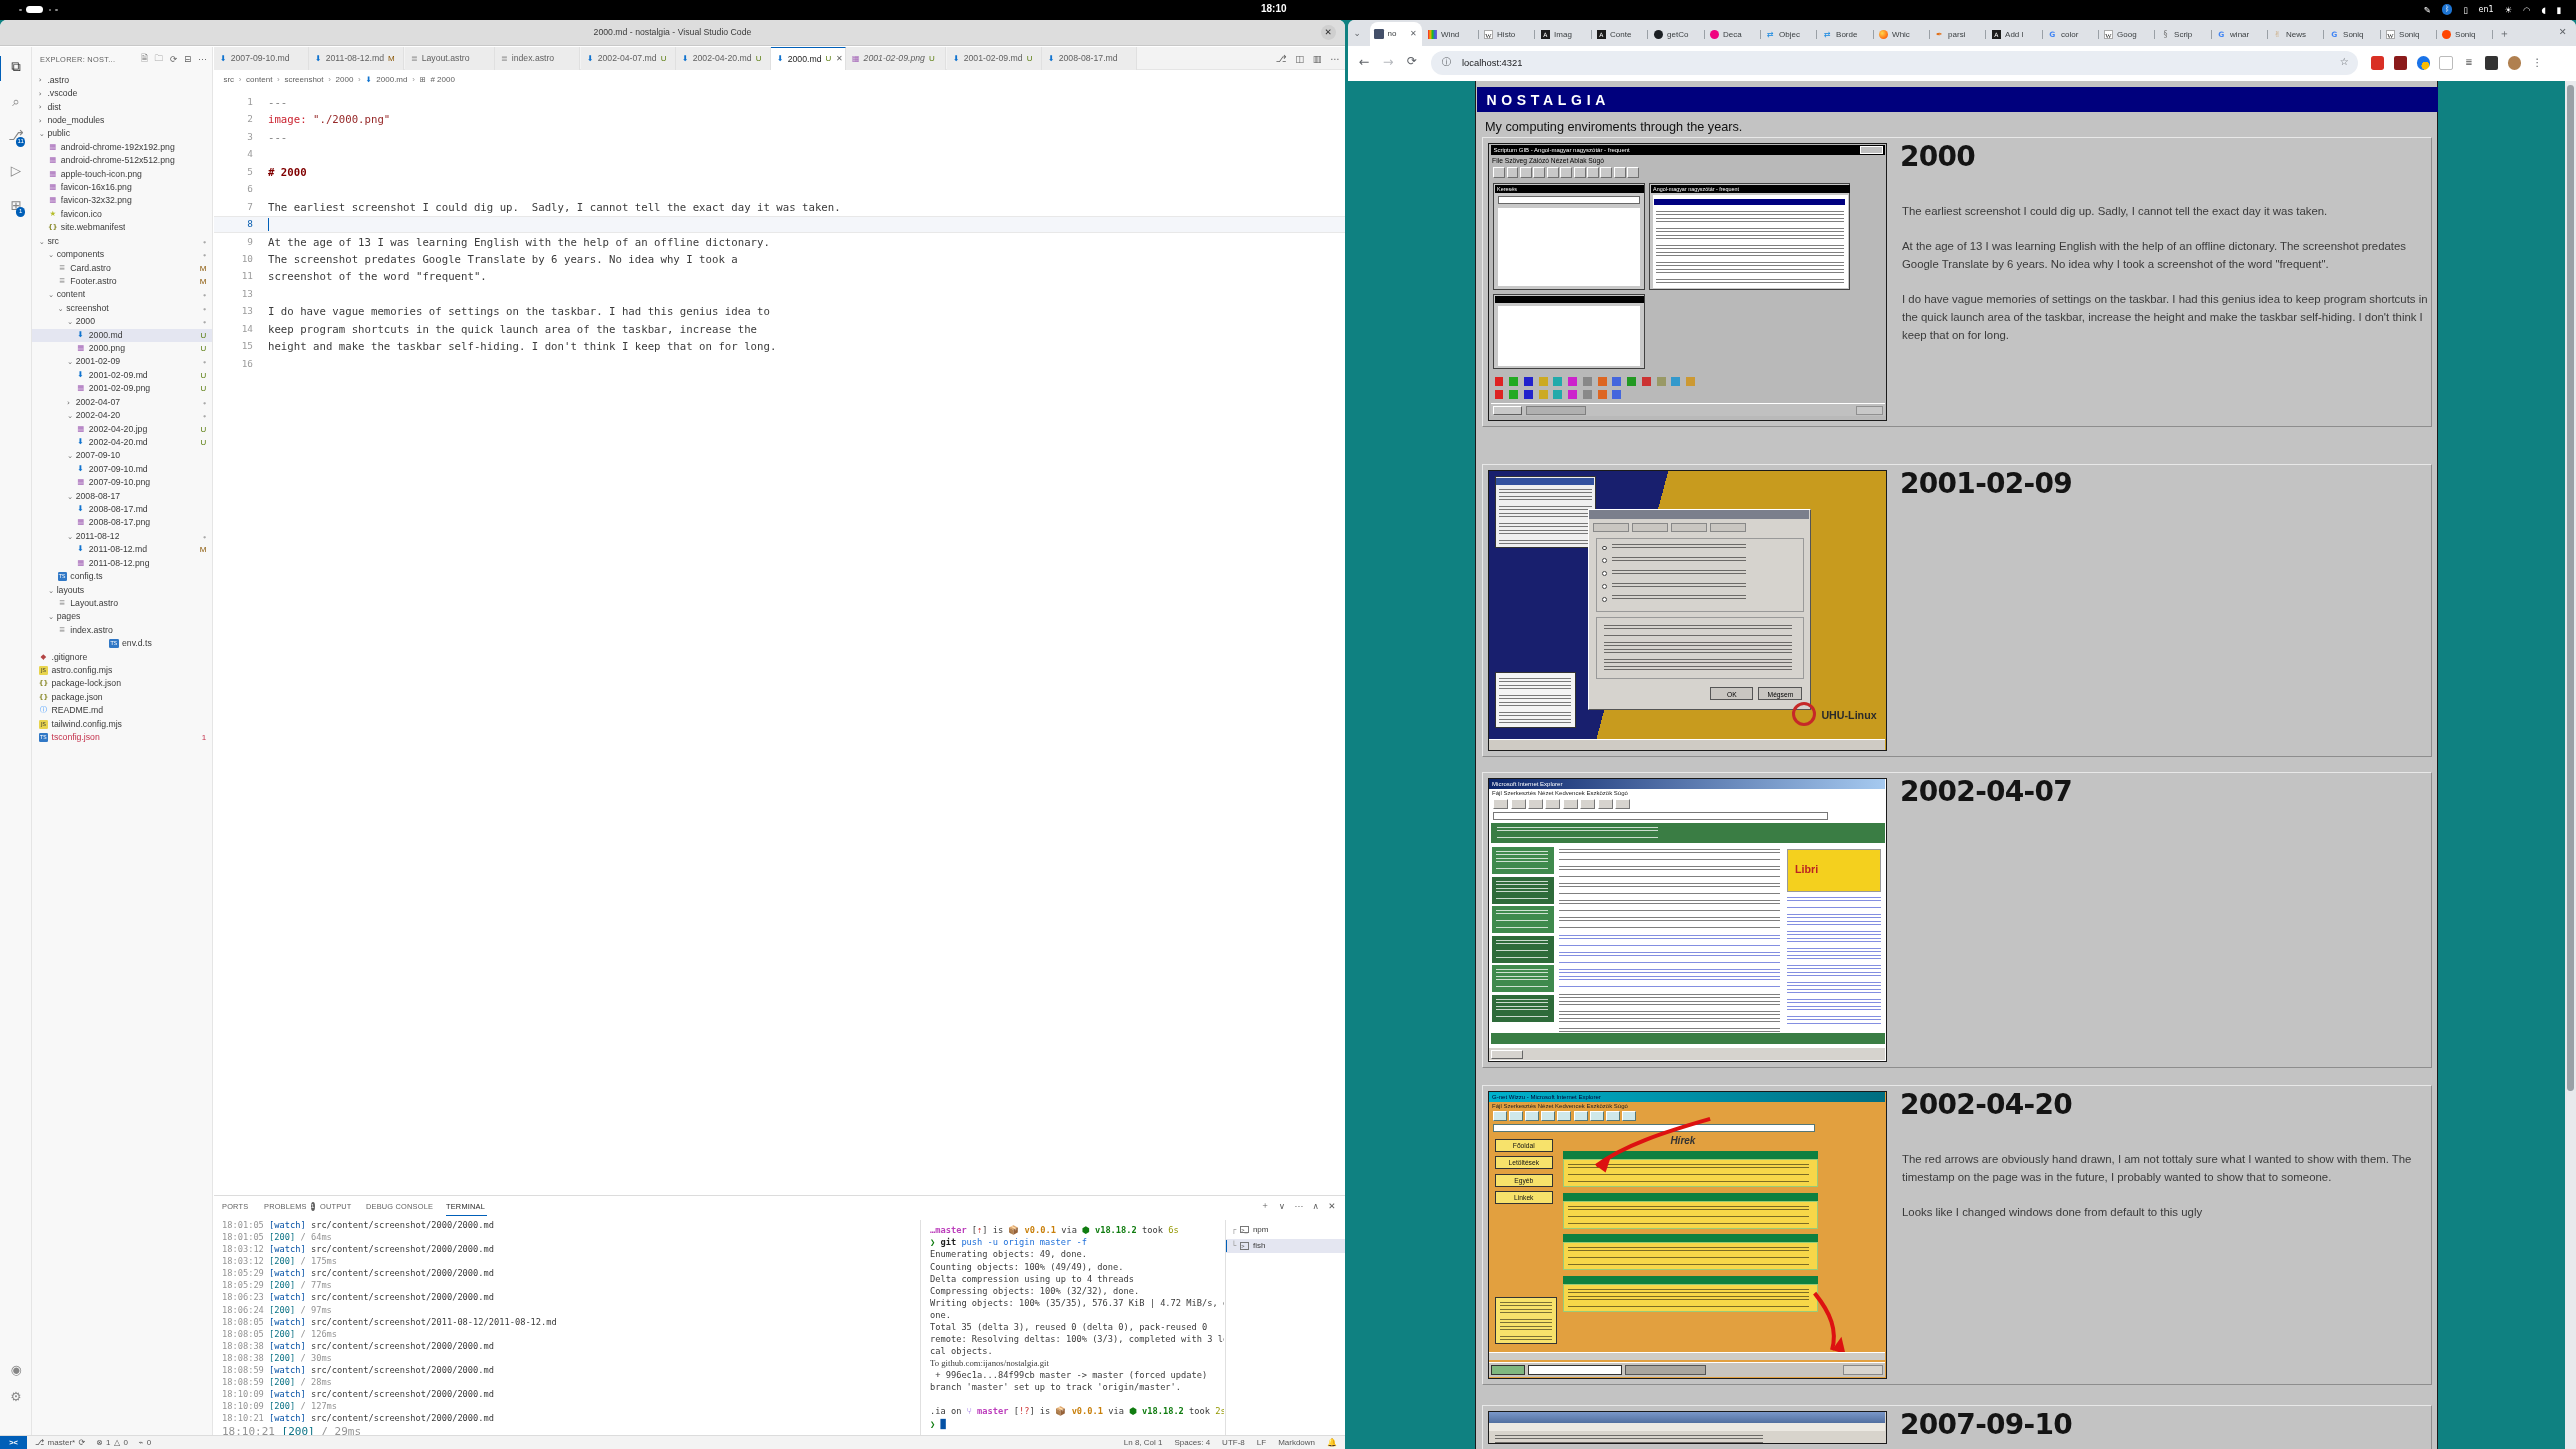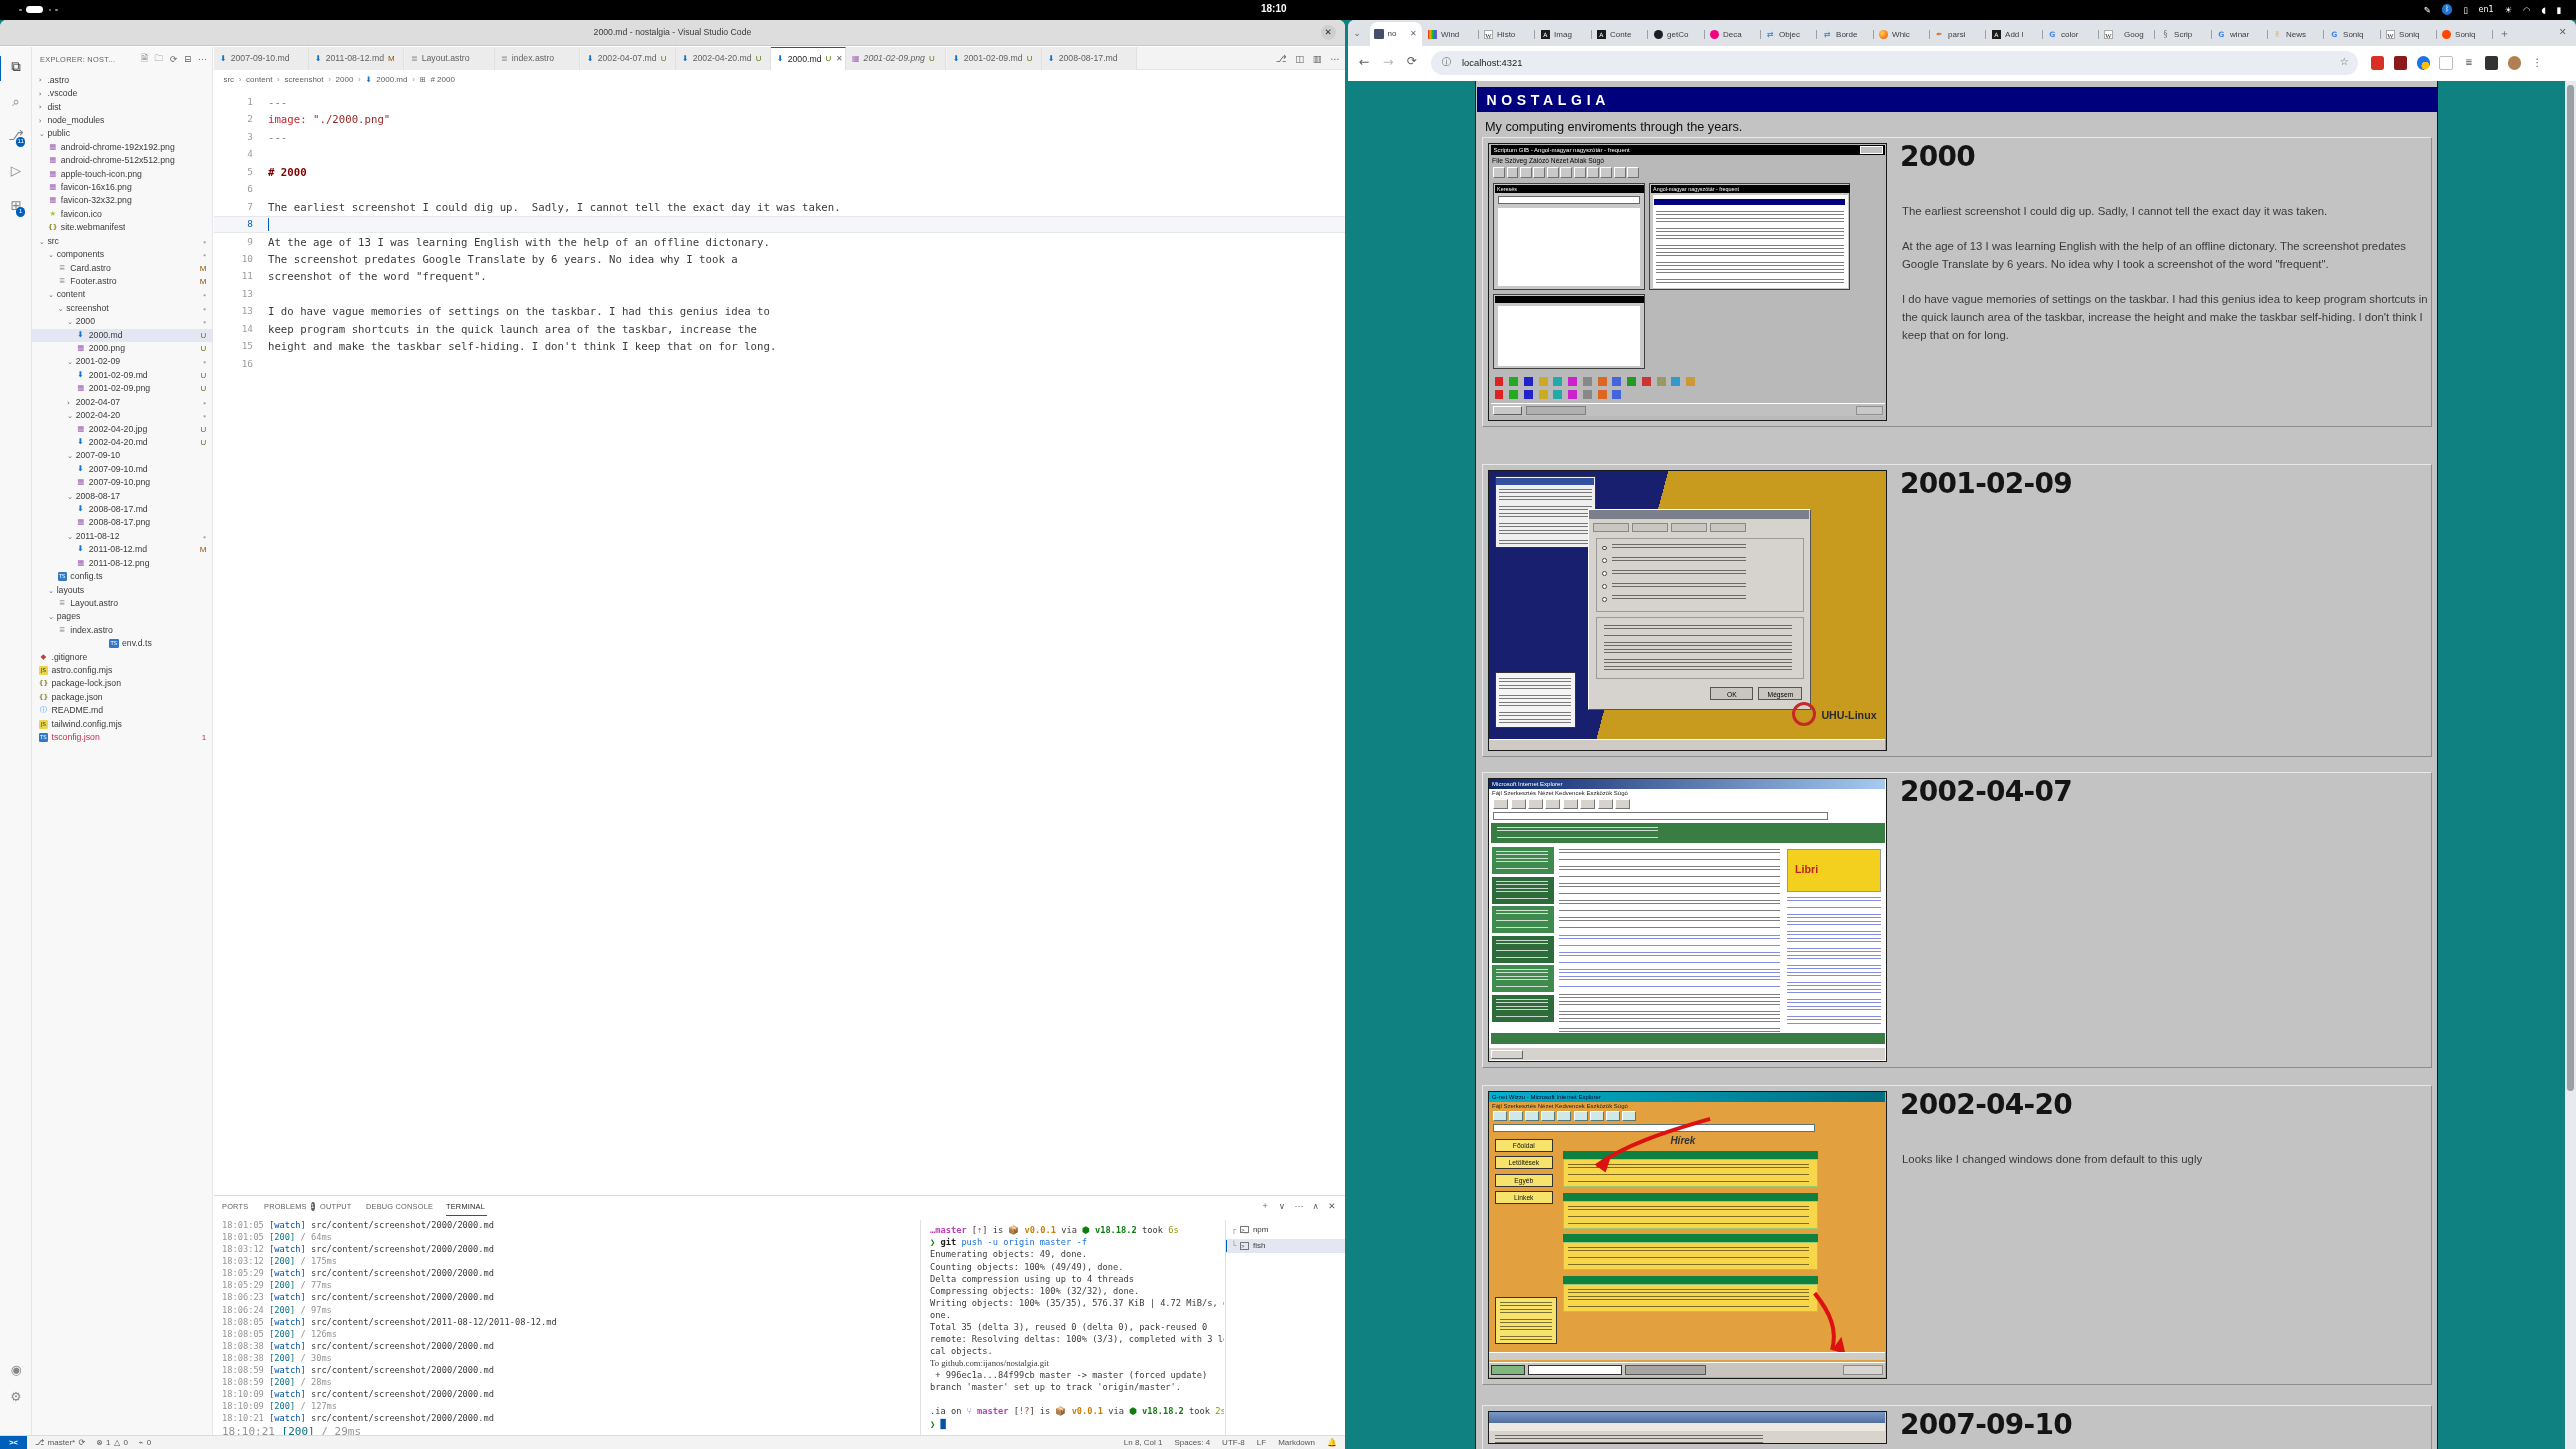--- a/index.html
+++ b/index.html
@@ -571,21 +571,21 @@
         <div class="a" style="left: 639px; top: 5.4px; width: 55px; height: 19px; display: flex; align-items: center; padding: 0px 4.7px; font-size: 8px; color: rgb(60, 64, 67);">
           <div class="a ic" style="width: 9.4px; height: 9.4px; flex: 0 0 auto; margin-right: 4px; font-size: 6px; line-height: 9.4px; text-align: center; position: static; background: rgb(27, 27, 27); color: rgb(255, 255, 255);">A</div>
           <div class="a" style="white-space: nowrap; overflow: hidden; flex: 1 1 auto; position: static;">Add l</div>
         </div>
         <div class="a" style="left: 694px; top: 10px; width: 0.7px; height: 9.4px; background: rgb(154, 160, 166);"></div>
         <div class="a" style="left: 695px; top: 5.4px; width: 55px; height: 19px; display: flex; align-items: center; padding: 0px 4.7px; font-size: 8px; color: rgb(60, 64, 67);">
           <div class="a ic" style="width: 9.4px; height: 9.4px; flex: 0 0 auto; margin-right: 4px; font-size: 7.4px; line-height: 9.4px; text-align: center; position: static; color: rgb(66, 133, 244); font-weight: bold;">G</div>
           <div class="a" style="white-space: nowrap; overflow: hidden; flex: 1 1 auto; position: static;">color</div>
         </div>
         <div class="a" style="left: 750px; top: 10px; width: 0.7px; height: 9.4px; background: rgb(154, 160, 166);"></div>
-        <div class="a" style="left: 751px; top: 5.4px; width: 55px; height: 19px; display: flex; align-items: center; padding: 0px 4.7px; font-size: 8px; color: rgb(60, 64, 67); gap: 7px;">
+        <div class="a" style="left: 751px; top: 5.4px; width: 55px; height: 19px; display: flex; align-items: center; padding: 0px 4.7px; font-size: 8px; color: rgb(60, 64, 67);">
           <div class="a ic" style="width: 9.4px; height: 9.4px; flex: 0 0 auto; margin-right: 4px; font-size: 6.7px; line-height: 9.4px; text-align: center; position: static; background: rgb(255, 255, 255); border: 0.7px solid rgb(170, 170, 170); font-family: &quot;Liberation Serif&quot;, serif; color: rgb(17, 17, 17);">W</div>
           <div class="a" style="white-space: nowrap; overflow: hidden; flex: 1 1 auto; position: static;">Goog</div>
         </div>
         <div class="a" style="left: 806px; top: 10px; width: 0.7px; height: 9.4px; background: rgb(154, 160, 166);"></div>
         <div class="a" style="left: 808px; top: 5.4px; width: 55px; height: 19px; display: flex; align-items: center; padding: 0px 4.7px; font-size: 8px; color: rgb(60, 64, 67);">
           <div class="a ic" style="width: 9.4px; height: 9.4px; flex: 0 0 auto; margin-right: 4px; font-size: 8px; line-height: 9.4px; text-align: center; position: static; color: rgb(119, 119, 119);">§</div>
           <div class="a" style="white-space: nowrap; overflow: hidden; flex: 1 1 auto; position: static;">Scrip</div>
         </div>
         <div class="a" style="left: 863px; top: 10px; width: 0.7px; height: 9.4px; background: rgb(154, 160, 166);"></div>
         <div class="a" style="left: 864px; top: 5.4px; width: 55px; height: 19px; display: flex; align-items: center; padding: 0px 4.7px; font-size: 8px; color: rgb(60, 64, 67);">
@@ -842,20 +842,21 @@
             <div class="a" style="left: 0px; top: 260px; width: 396px; height: 8px; background: rgb(207, 204, 198); border-top: 0.7px solid rgb(255, 255, 255);"></div>
             <div class="a" style="left: 0px; top: 270px; width: 396px; height: 14.8px; background: rgb(200, 197, 191); border-top: 0.7px solid rgb(255, 255, 255);">
               <div class="a" style="left: 1.3px; top: 2px; width: 34px; height: 10px; background: rgb(127, 183, 127); border: 0.7px solid rgb(51, 51, 51);"></div>
               <div class="a" style="left: 39px; top: 2px; width: 94px; height: 10px; background: rgb(255, 255, 255); border: 0.7px solid rgb(51, 51, 51);"></div>
               <div class="a" style="left: 136px; top: 2px; width: 81px; height: 10px; background: rgb(169, 166, 159); border: 0.7px solid rgb(85, 85, 85);"></div>
               <div class="a" style="right: 2px; top: 2px; width: 40px; height: 10px; background: rgb(216, 213, 207); border: 0.7px solid rgb(136, 136, 136);"></div>
             </div>
           </div>
           <div class="a" style="left: 417px; top: 2.7px; font-size: 28px; font-weight: bold; color: rgb(20, 20, 20); font-family: &quot;DejaVu Sans&quot;, sans-serif; letter-spacing: -0.7px;">2002-04-20</div>
           <div class="a" style="left: 419px; top: 64px; width: 531px;">
+            <div class="a" style="left: 419px; top: 58px; width: 531px; font-size: 11.4px; line-height: 18px; color: rgb(58, 58, 58); position: static; margin: 0px 0px 17.4px;">The red arrows are obviously hand drawn, I am not tottaly sure what I wanted to show with them. The timestamp on the page was in the future, I probably wanted to show that to someone.</div>
             <div class="a" style="left: 419px; top: 58px; width: 531px; font-size: 11.4px; line-height: 18px; color: rgb(58, 58, 58); position: static; margin: 0px 0px 17.4px;">Looks like I changed windows done from default to this ugly</div>
           </div>
         </div>
         <div class="a" style="left: 134px; top: 1324px; width: 950px; height: 45px; background: rgb(195, 195, 195); border-width: 0.7px; border-style: solid; border-color: rgb(232, 232, 232) rgb(141, 141, 141) rgb(141, 141, 141) rgb(232, 232, 232); border-image: initial; overflow: hidden;">
           <div class="a" style="left: 5.4px; top: 5.4px; width: 399px; height: 33px; border: 1.3px solid rgb(26, 26, 26); background: rgb(216, 212, 204); overflow: hidden;">
             <div class="a" style="left: 0px; top: 0px; width: 396px; height: 11.4px; background: linear-gradient(rgb(122, 151, 201), rgb(82, 112, 159));"></div>
             <div class="a" style="left: 0px; top: 11.4px; width: 396px; height: 8px; background: rgb(236, 233, 226);"></div>
             <div class="a tl" style="left: 5.4px; top: 23px; width: 268px; height: 16px;"></div>
           </div>
           <div class="a" style="left: 417px; top: 2.7px; font-size: 28px; font-weight: bold; color: rgb(20, 20, 20); font-family: &quot;DejaVu Sans&quot;, sans-serif; letter-spacing: -0.7px;">2007-09-10</div>

